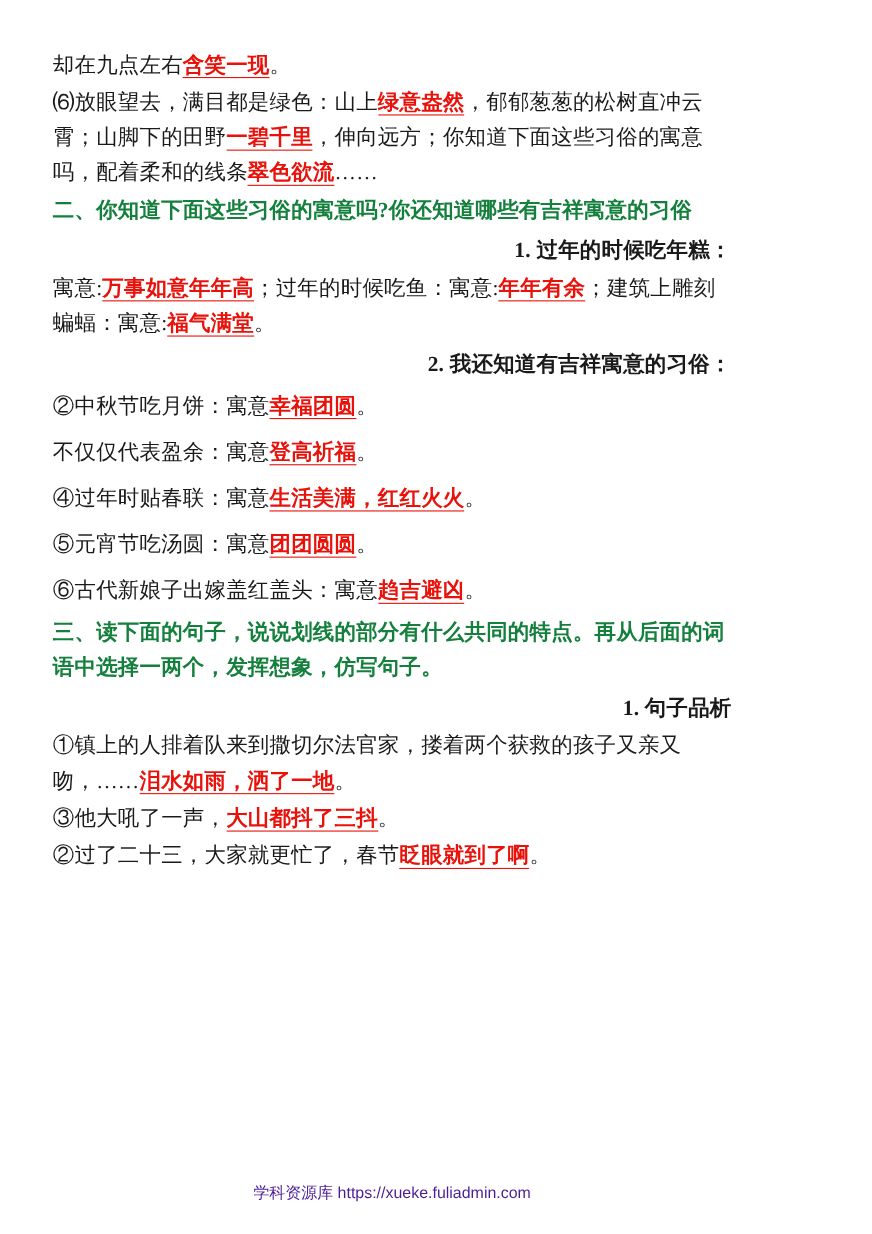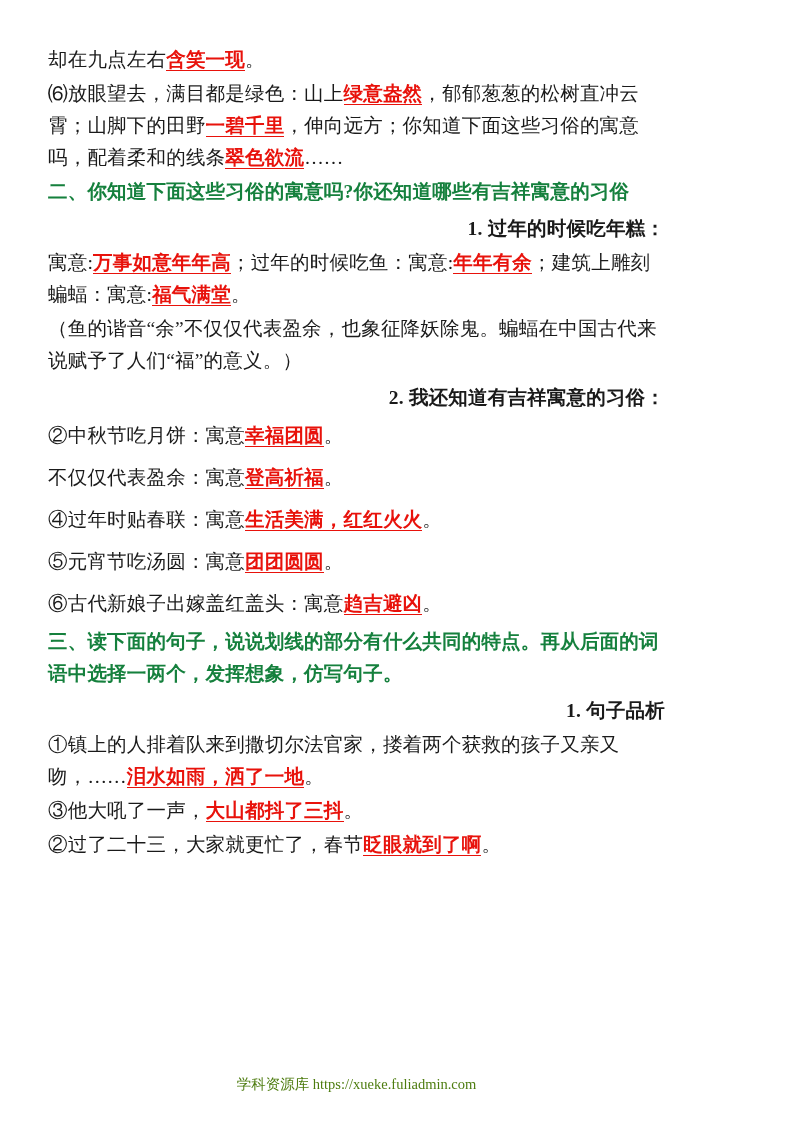--- a/index.html
+++ b/index.html
@@ -51,35 +51,34 @@
   .spaced {
     line-height: 40px;
   }
   .footer {
     position: absolute;
     left: 0;
     right: 0;
     bottom: 28px;
     text-align: center;
     font-size: 14.5px;
-    color: #4d7c0f;
-    font-family: Liberation Serif, serif;
+    color: #4c1d95;
+    font-family: Liberation Sans, sans-serif;
   }
 </style>
 </head>
 <body>
 
 <div class="page">
   <div id="content">
       <div class="line para"><span>却在九点左右</span><span class="red">含笑一现</span><span>。</span></div>
       <div class="line para"><span>⑹放眼望去，满目都是绿色：山上</span><span class="red">绿意盎然</span><span>，郁郁葱葱的松树直冲云霄；山脚下的田野</span><span class="red">一碧千里</span><span>，伸向远方；你知道下面这些习俗的寓意吗，配着柔和的线条</span><span class="red">翠色欲流</span><span>……</span></div>
       <div class="line para green-head"><span>二、你知道下面这些习俗的寓意吗?你还知道哪些有吉祥寓意的习俗</span></div>
       <div class="line para bold-head"><span>1. 过年的时候吃年糕：</span></div>
       <div class="line para"><span>寓意:</span><span class="red">万事如意年年高</span><span>；过年的时候吃鱼：寓意:</span><span class="red">年年有余</span><span>；建筑上雕刻蝙蝠：寓意:</span><span class="red">福气满堂</span><span>。</span></div>
-      <div class="line para"><span>（鱼的谐音“余”不仅仅代表盈余，也象征降妖除鬼。蝙蝠在中国古代来说赋予了人们“福”的意义。）</span></div>
       <div class="line para bold-head"><span>2. 我还知道有吉祥寓意的习俗：</span></div>
       <div class="line para spaced"><span>②中秋节吃月饼：寓意</span><span class="red">幸福团圆</span><span>。</span></div>
       <div class="line para spaced"><span>不仅仅代表盈余：寓意</span><span class="red">登高祈福</span><span>。</span></div>
       <div class="line para spaced"><span>④过年时贴春联：寓意</span><span class="red">生活美满，红红火火</span><span>。</span></div>
       <div class="line para spaced"><span>⑤元宵节吃汤圆：寓意</span><span class="red">团团圆圆</span><span>。</span></div>
       <div class="line para spaced"><span>⑥古代新娘子出嫁盖红盖头：寓意</span><span class="red">趋吉避凶</span><span>。</span></div>
       <div class="line para green-head"><span>三、读下面的句子，说说划线的部分有什么共同的特点。再从后面的词语中选择一两个，发挥想象，仿写句子。</span></div>
       <div class="line para bold-head"><span>1. 句子品析</span></div>
       <div class="line para"><span>①镇上的人排着队来到撒切尔法官家，搂着两个获救的孩子又亲又吻，……</span><span class="red">泪水如雨，洒了一地</span><span>。</span></div>
       <div class="line para"><span>③他大吼了一声，</span><span class="red">大山都抖了三抖</span><span>。</span></div>

